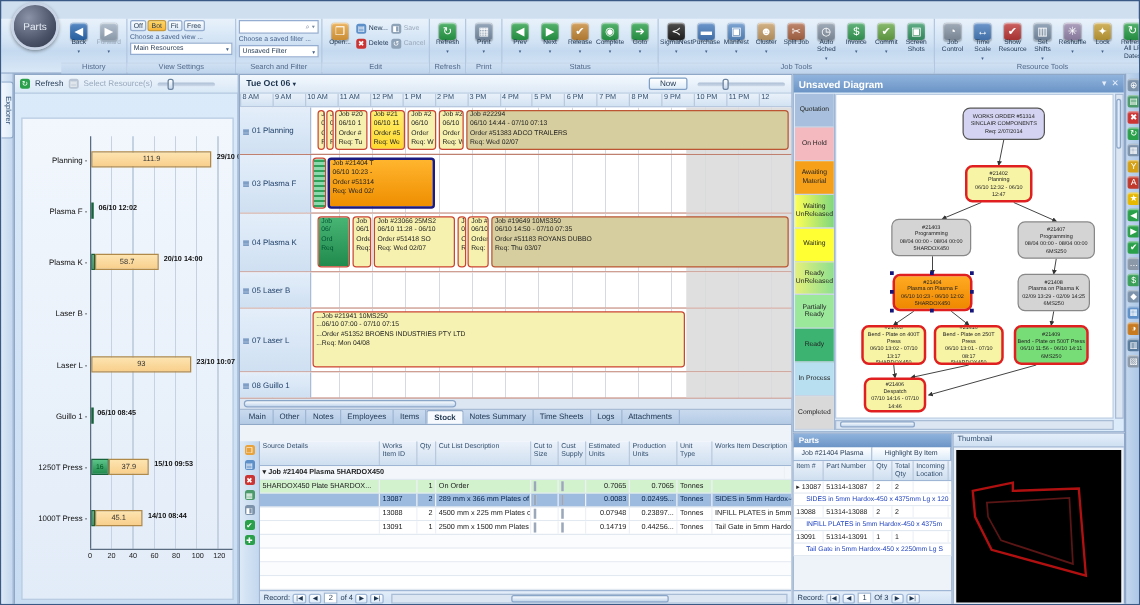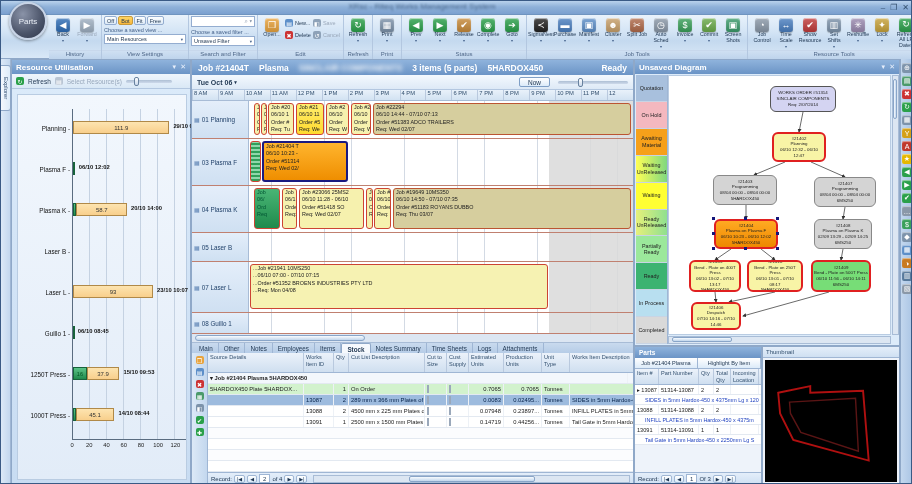--- a/index.html
+++ b/index.html
@@ -123,28 +123,20 @@
   #thumb-hdr{height:11px;background:linear-gradient(#e4eefa,#cfe0f2);border-bottom:1px solid #9fb6d4;font-size:6px;color:#33506f;padding:0 3px;line-height:10px;}
   #thumb-canvas{position:absolute;left:2px;top:13px;right:2px;bottom:2px;background:#000;}
   
   #right-strip{position:absolute;left:899px;top:58px;width:13px;height:426px;background:linear-gradient(90deg,#c3d7ee,#a9c4e4);border-left:1px solid #8fa8c8;display:flex;flex-direction:column;align-items:center;gap:3px;padding-top:4px;}
   .rs-ico{width:10px;height:10px;border-radius:2px;display:flex;align-items:center;justify-content:center;font-size:7px;color:#fff;box-shadow:inset 0 1px 1px rgba(255,255,255,.5);}
 </style>
 </head>
 <body>
 
 <div id="app">
-  <div id="titlebar">
-    <div id="title-text">XRsc - Riteq Works Management System</div>
-    <div class="winbtns">
-      <span class="winbtn">–</span>
-      <span class="winbtn">❐</span>
-      <span class="winbtn">✕</span>
-    </div>
-  </div>
   <div id="orb">Parts</div>
   <div id="ribbon">
       <div class="rgroup">
         <div style="display: flex;">
           <div class="rb-big">
             <span class="icon16" style="background: linear-gradient(rgba(255, 255, 255, 0.2), rgba(0, 0, 0, 0.133)), rgb(46, 109, 182);">◀</span>
             <span class="lbl">Back</span>
             <span class="arr">▾</span>
           </div>
           <div class="rb-big dis">
@@ -346,27 +338,20 @@
         </div>
         <div class="rgroup-label">Resource Tools</div>
       </div>
     </div>
 
   <div id="explorer">
     <div class="vtab">Explorer</div>
   </div>
 
   <div id="res-panel">
-    <div class="panel-hdr">
-      <span>Resource Utilisation</span>
-      <span class="hico">
-        <span>▾</span>
-        <span>✕</span>
-      </span>
-    </div>
     <div id="res-toolbar">
       <span class="mini-ico" style="background:#2aa04a">↻</span>
       <span>Refresh</span>
       <span class="mini-ico" style="background:#b9c5d4">▤</span>
       <span class="grey">Select Resource(s)</span>
       <span class="slider">
           <span class="thumb" style="left:8px"></span>
         </span>
     </div>
     <div id="chart-card">
@@ -435,28 +420,20 @@
           <span style="left: 34.4615px;">40</span>
           <span style="left: 51.6923px;">60</span>
           <span style="left: 68.9231px;">80</span>
           <span style="left: 86.1538px;">100</span>
           <span style="left: 103.385px;">120</span>
         </div>
     </div>
   </div>
 
   <div id="center">
-    <div id="job-hdr">
-      <span>Job #21404T</span>
-      <span>Plasma</span>
-      <span class="blurred">SINCLAIR COMPONENTS</span>
-      <span>3 items (5 parts)</span>
-      <span>5HARDOX450</span>
-      <span class="right">Ready</span>
-    </div>
     <div id="date-bar">
       <span>Tue Oct 06</span>
       <span style="font-size:5px;margin-left:2px">▾</span>
       <span id="now-btn">Now</span>
       <span class="slider" style="width:70px;margin-left:8px">
           <span class="thumb" style="left:20px"></span>
         </span>
     </div>
     <div id="ruler">
         <span>8 AM</span>

